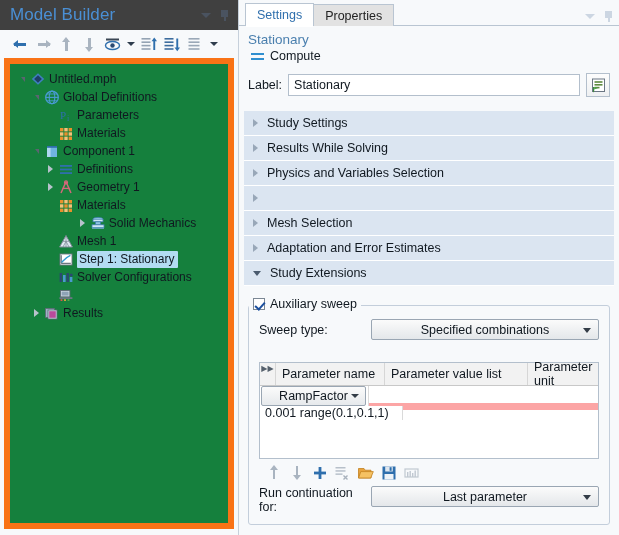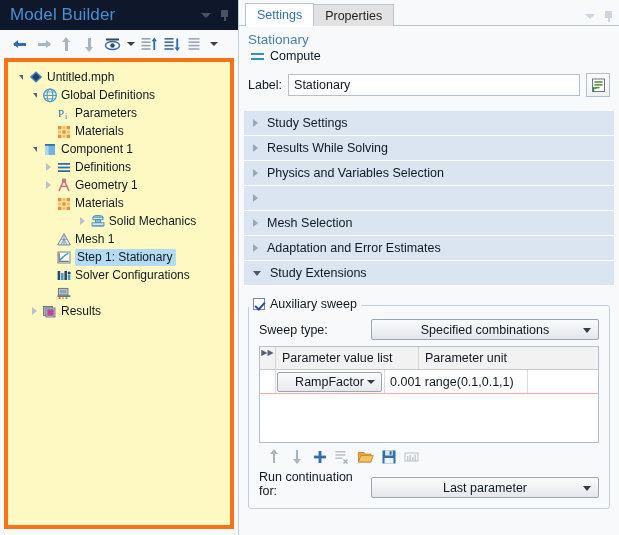--- a/index.html
+++ b/index.html
@@ -26,21 +26,21 @@
     background: #f7f9fb;
     display: flex;
     flex-direction: column;
     position: relative;
   }
   .mb-titlebar {
     height: 30px;
     display: flex;
     align-items: center;
     padding: 0 6px 0 10px;
-    background: #0f172a;
+    background: #404040;
   }
   .mb-title {
     font-size: 17px;
     color: #4a8fd4;
     font-weight: normal;
     letter-spacing: 0.1px;
     flex: 1;
   }
   .mb-titlebar .corner-icons { display: flex; align-items: center; gap: 9px; padding-right: 3px; }
   .tri-down {
@@ -122,22 +122,22 @@
     width: 0; height: 0;
     border-left: 4px solid transparent;
     border-right: 4px solid transparent;
     border-top: 4.5px solid #2f3d4d;
   }
 
   
   .mb-tree-wrap {
     flex: 1;
     margin: 0 4px 6px 4px;
-    border: 4px solid #f97316;
-    background: #fef9c3;
+    border: 6px solid #f97316;
+    background: #15803d;
     overflow: hidden;
     position: relative;
   }
   .tree { padding: 6px 0 0 0; }
   .tnode {
     height: 18px;
     display: flex;
     align-items: center;
     white-space: nowrap;
     font-size: 12px;
@@ -345,21 +345,21 @@
     content: "";
     position: absolute;
     left: 3px; top: 0.5px;
     width: 4px; height: 8px;
     border: solid #1b4f9e;
     border-width: 0 2px 2px 0;
     transform: rotate(42deg);
   }
   .sweep-row {
     display: flex; align-items: center;
-    margin-bottom: 6px;
+    margin-bottom: 22px;
   }
   .sweep-lbl { font-size: 12.5px; width: 112px; color: #101820; }
   .combo {
     flex: 1;
     height: 21px;
     background: linear-gradient(#fbfbfb,#e4e7ea);
     border: 1px solid #9aa6b3;
     border-radius: 2px;
     display: flex; align-items: center; justify-content: center;
     position: relative;
@@ -400,21 +400,21 @@
     padding-left: 6px;
     font-size: 12.5px;
     color: #101820;
     border-right: 1px solid #d6d6d6;
     background: #f2f2f2;
   }
   .pt-th:last-child { border-right: none; }
   .col-a { width: 109px; }
   .col-b { width: 143px; }
   .col-c { flex: 1; }
-  .pt-row { display: flex; height: 24px; border-bottom: 1px solid #fca5a5; }
+  .pt-row { display: flex; height: 24px; border-bottom: 7px solid #fca5a5; flex-direction: column; }
   .pt-cell {
     display: flex; align-items: center;
     font-size: 12.5px;
     padding-left: 5px;
     border-right: 1px solid #dadada;
     background: #ffffff;
     color: #101820;
   }
   .pt-cell:last-child { border-right: none; }
   .cell-combo {
@@ -439,21 +439,21 @@
 
   .tbl-toolbar {
     display: flex; align-items: center;
     height: 24px;
     gap: 6px;
     padding: 3px 0 0 6px;
   }
   .tt-btn { width: 17px; height: 17px; display:flex; align-items:center; justify-content:center; }
 
   .run-row {
-    display: flex; align-items: flex-end;
+    display: flex; align-items: flex-start;
     margin-top: 3px;
   }
   .run-lbl { font-size: 12.5px; width: 112px; color: #101820; }
 
   
   svg { display: block; }
 </style>
 </head>
 <body>
 
@@ -799,20 +799,21 @@
               <span>Specified combinations</span>
               <span class="cb-arrow"></span>
             </div>
           </div>
 
           <div class="ptable">
             <div class="pt-head">
               <div class="pt-corner">
                   <span class="dblarr">▶▶</span>
                 </div>
+              <div class="pt-th col-a">Parameter name</div>
               <div class="pt-th col-b">Parameter value list</div>
               <div class="pt-th col-c">Parameter unit</div>
             </div>
             <div class="pt-row">
               <div class="pt-cell" style="width:16px;padding-left:0;"></div>
               <div class="pt-cell col-a" style="padding-left:0;">
                 <div class="cell-combo">
                   <span>RampFactor</span>
                   <span class="cb-arrow"></span>
                 </div>

